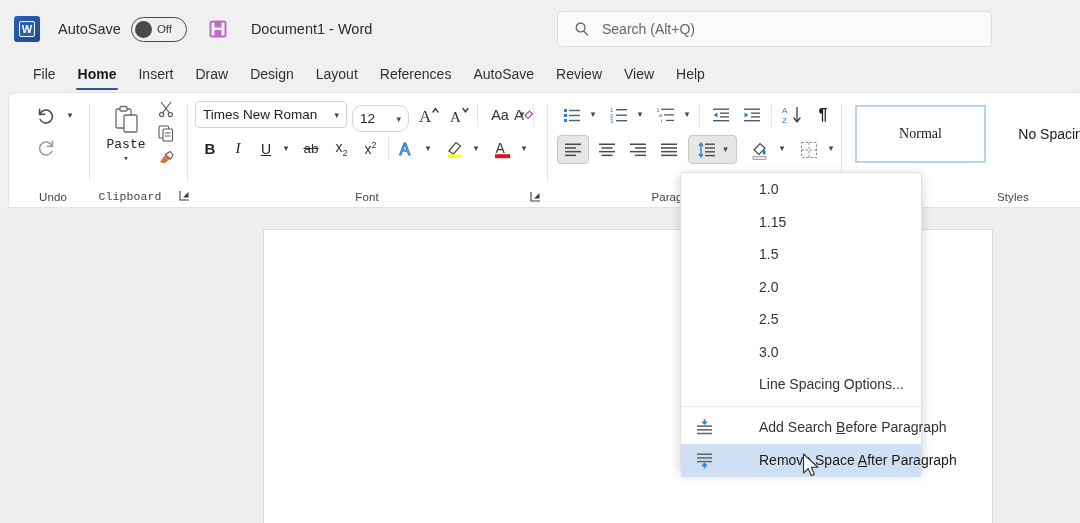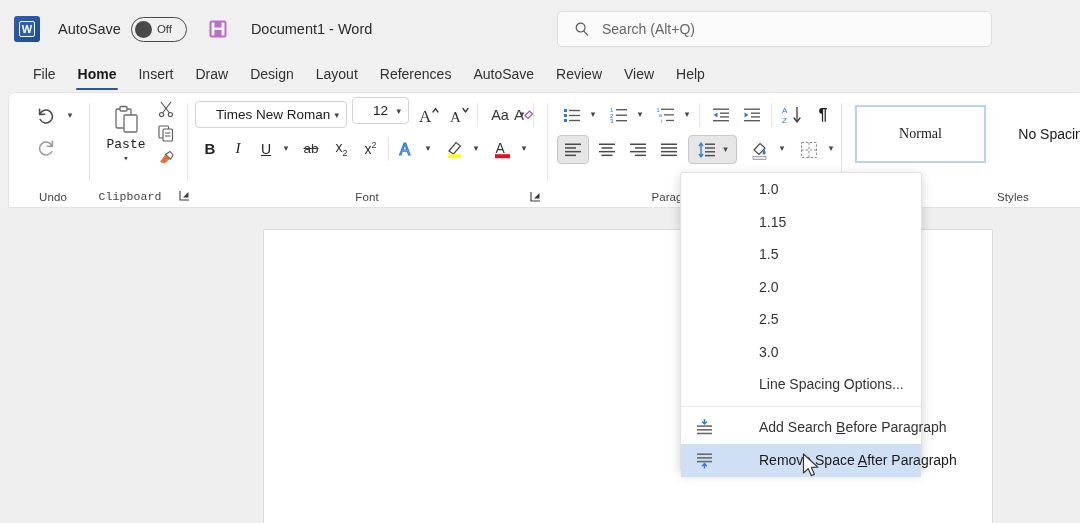--- a/index.html
+++ b/index.html
@@ -98,21 +98,21 @@
     position: absolute; display: flex; align-items: center; justify-content: center;
     border-radius: 4px; cursor: default;
   }
   .btn.pressed { background: #e6e6e6; border: 1px solid #c8c8c8; }
   .caret { font-size: 9px; color: #444; line-height: 1; }
 
   .combo {
     position: absolute; background: #fff; border: 1px solid #d4d4d4;
     border-radius: 4px; display: flex; align-items: center;
   }
-  .combo .ctext { font-size: 13.5px; color: #222; margin-left: 20px; white-space: nowrap;}
+  .combo .ctext { font-size: 13.5px; color: #222; margin-left: 7px; white-space: nowrap;}
   .combo .ccar { position: absolute; right: 7px; font-size: 9px; color:#444; }
 
   
   .stylebox {
     position: absolute; background: #fff; border: 1px solid #e0e0e0;
     display: flex; align-items: center; justify-content: center;
     font-size: 14px; color: #1a1a1a; cursor: default;
   }
   .stylebox.sel { border: 2px solid #b8d2ef; }
 
@@ -257,21 +257,21 @@
         </svg>
       </div>
     </div>
     <div class="sep" style="left:178px;"></div>
 
     <div class="grp" style="left:180px;width:356px;">
       <div class="combo" style="left:6px;top:8px;width:152px;height:27px;">
         <span class="ctext">Times New Roman</span>
         <span class="ccar">▾</span>
       </div>
-      <div class="combo" style="left:163px;top:4px;width:57px;height:27px;">
+      <div class="combo" style="left:163px;top:12px;width:57px;height:27px;border-radius:10px;">
         <span class="ctext">12</span>
         <span class="ccar">▾</span>
       </div>
       <div class="btn" style="left:226px;top:8px;width:28px;height:27px;">
         <svg width="22" height="22" viewBox="0 0 22 22">
           <text x="1" y="18" font-family="Liberation Serif, serif" font-size="17" fill="#333">A</text>
           <path d="M15 8 L17.5 4.5 L20 8" fill="none" stroke="#333" stroke-width="1.3" stroke-linecap="round"></path>
         </svg>
       </div>
       <div class="btn" style="left:256px;top:8px;width:28px;height:27px;">

